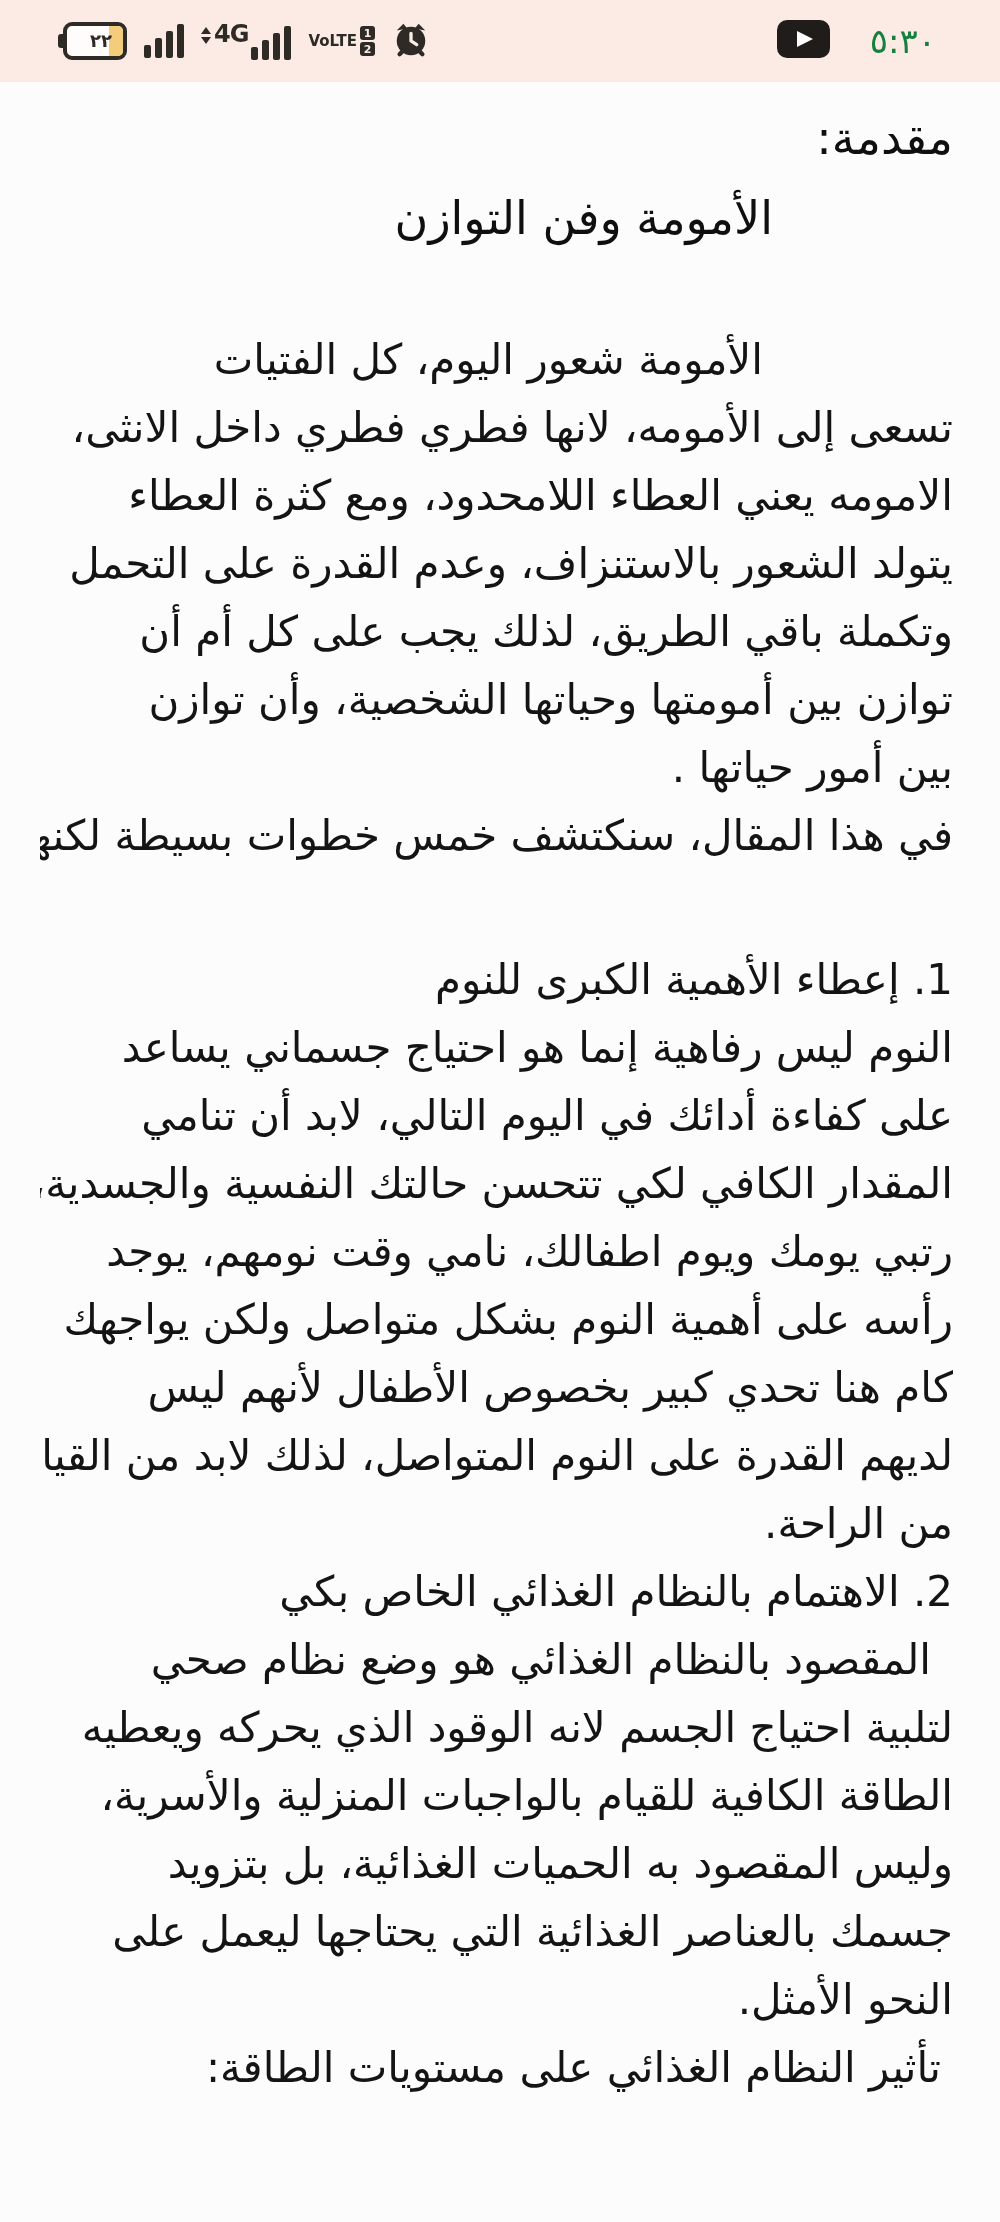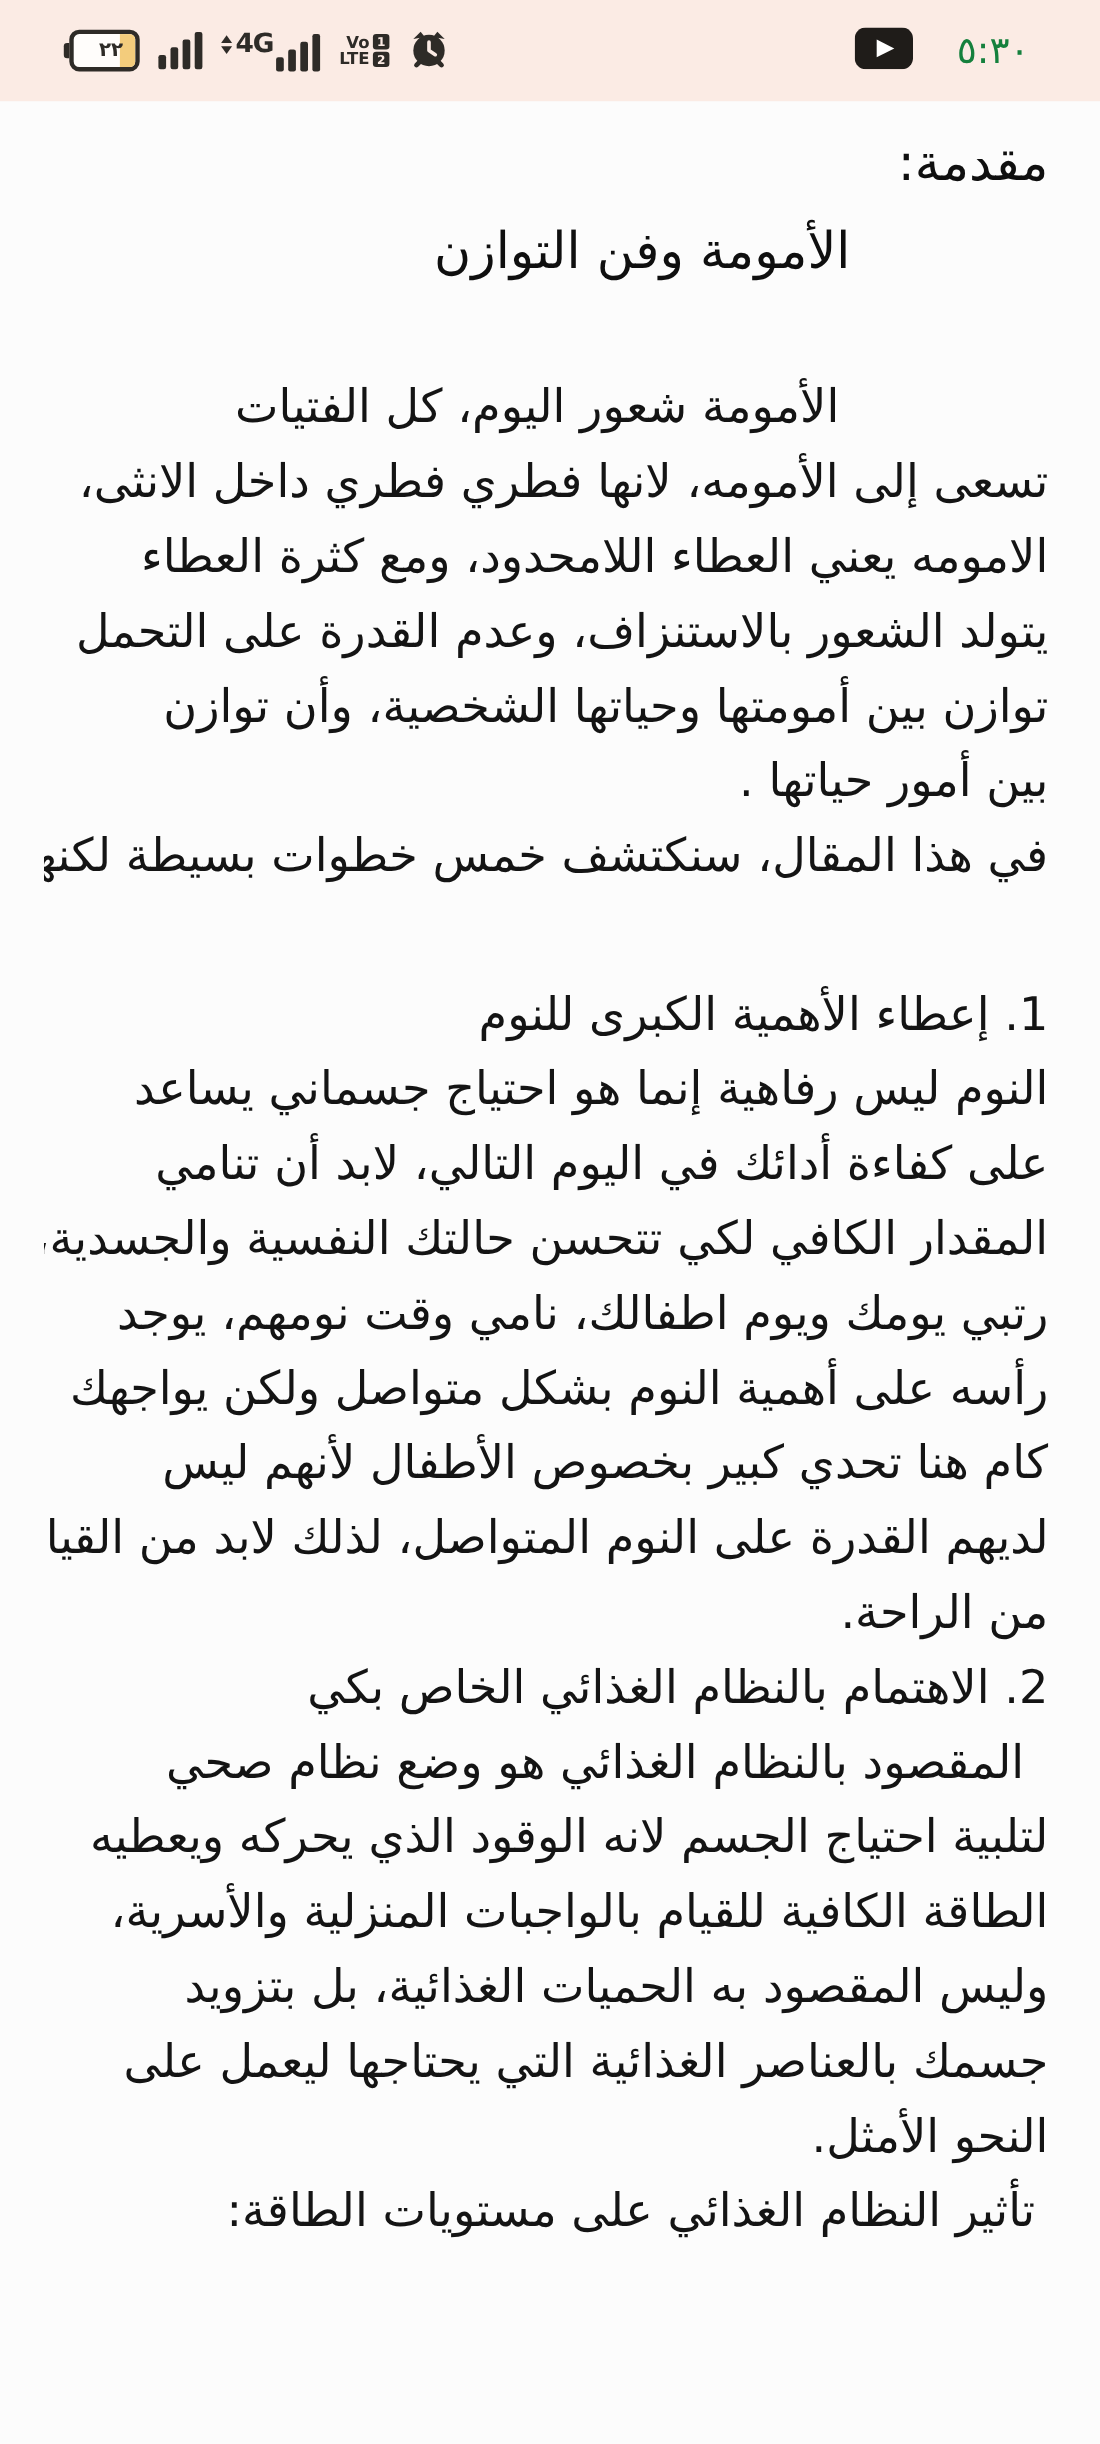--- a/index.html
+++ b/index.html
@@ -4,21 +4,21 @@
 <style>
   html,body{margin:0;padding:0;}
   body{
     width:1000px;height:2222px;overflow:hidden;
     background:#fcfcfc;
     font-family:"DejaVu Sans", sans-serif;
     position:relative;
   }
   
   .status-bar{
-    height:92px;background:#fbebe4;
+    height:82px;background:#fbebe4;
     display:flex;align-items:center;justify-content:space-between;
     padding:0 64px 0 58px;box-sizing:border-box;
   }
   .sb-cluster{display:flex;align-items:center;gap:17px;}
   .battery{display:flex;align-items:center;}
   .battery-nub{width:5px;height:14px;background:#2e2b27;border-radius:3px 0 0 3px;}
   .battery-body{
     width:56px;height:30px;border:4px solid #2e2b27;border-radius:9px;
     position:relative;display:flex;align-items:center;justify-content:center;
     overflow:hidden;background:#fffdfb;
@@ -27,21 +27,21 @@
   .battery-text{position:relative;z-index:1;font-size:18px;font-weight:bold;color:#2e2b27;padding-left:12px;line-height:1;}
   .signal{display:flex;align-items:flex-end;gap:4px;}
   .signal i{display:block;width:7px;background:#2e2b27;border-radius:2px;}
   .b1{height:13px;}.b2{height:20px;}.b3{height:27px;}.b4{height:34px;}
   .net{display:flex;align-items:flex-end;gap:3px;}
   .net-arrows{display:flex;flex-direction:column;gap:3px;margin-bottom:16px;}
   .tri-up{width:0;height:0;border-left:5px solid transparent;border-right:5px solid transparent;border-bottom:7px solid #2e2b27;}
   .tri-down{width:0;height:0;border-left:5px solid transparent;border-right:5px solid transparent;border-top:7px solid #2e2b27;}
   .net-label{font-weight:bold;font-size:24px;color:#2e2b27;line-height:1;margin-bottom:14px;letter-spacing:-1px;}
   .volte{display:flex;align-items:center;gap:3px;}
-  .volte-text{display:flex;flex-direction:column;font-weight:bold;font-size:15px;line-height:14px;color:#2e2b27;align-items:flex-end;}
+  .volte-text{display:flex;flex-direction:row;font-weight:bold;font-size:15px;line-height:14px;color:#2e2b27;}
   .volte-sims{display:flex;flex-direction:column;gap:2px;}
   .sim-box{width:15px;height:14px;background:#2e2b27;color:#fbebe4;font-size:11px;font-weight:bold;
     display:flex;align-items:center;justify-content:center;border-radius:3px;line-height:1;}
   .sb-right{display:flex;align-items:center;gap:40px;}
   .sb-time{font-size:34px;font-weight:normal;color:#15803d;line-height:1;}
   
   .doc{
     direction:rtl;text-align:right;
     padding:16px 47px 0 40px;
     color:#141414;
@@ -120,20 +120,21 @@
 
 <div class="doc">
   <div class="h">مقدمة:</div>
   <div class="h title-line">الأمومة وفن التوازن</div>
   <div class="sp1"></div>
 
   <div class="line indent-first">الأمومة شعور اليوم، كل الفتيات</div>
   <div class="line">تسعى إلى الأمومه، لانها فطري فطري داخل الانثى،</div>
   <div class="line">الامومه يعني العطاء اللامحدود، ومع كثرة العطاء</div>
   <div class="line">يتولد الشعور بالاستنزاف، وعدم القدرة على التحمل</div>
+  <div class="line">وتكملة باقي الطريق، لذلك يجب على كل أم أن</div>
   <div class="line">توازن بين أمومتها وحياتها الشخصية، وأن توازن</div>
   <div class="line">بين أمور حياتها .</div>
   <div class="line">في هذا المقال، سنكتشف خمس خطوات بسيطة لكنها</div>
 
   <div class="sp2"></div>
 
   <div class="line">1. إعطاء الأهمية الكبرى للنوم</div>
   <div class="line">النوم ليس رفاهية إنما هو احتياج جسماني يساعد</div>
   <div class="line">على كفاءة أدائك في اليوم التالي، لابد أن تنامي</div>
   <div class="line">المقدار الكافي لكي تتحسن حالتك النفسية والجسدية،</div>

